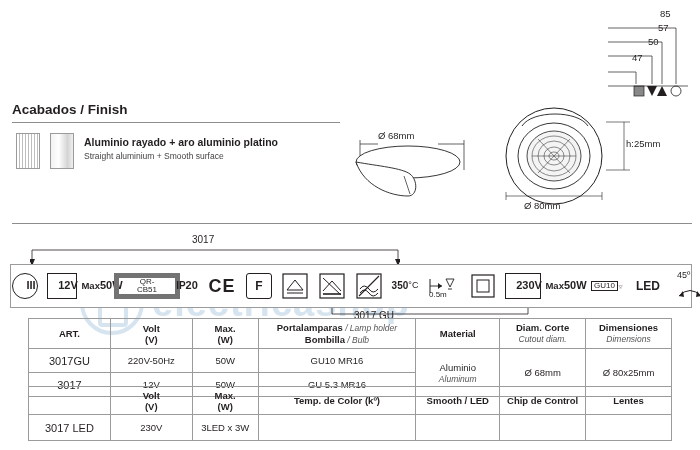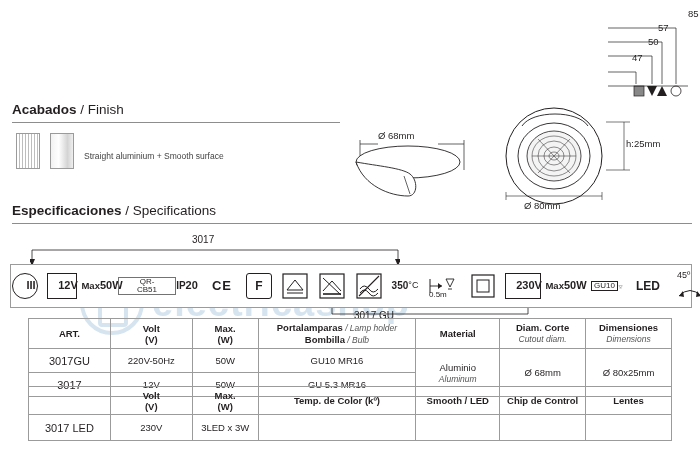--- a/index.html
+++ b/index.html
@@ -27,21 +27,21 @@
   }
   .wm-circle:after{
     content:"";position:absolute;left:14px;top:10px;width:22px;height:34px;
     border:4px solid #cfe0ee;border-radius:4px;
   }
 
   
   .sec-title{
     position:absolute;font-size:13.5px;font-weight:bold;color:#231f20;
   }
-  .sec-title .light{font-weight:normal;}
+  .sec-title .light{font-weight:bold;}
   .rule{position:absolute;height:1px;background:#8d8d8d;}
 
   
   .swatch{position:absolute;width:22px;height:34px;border:1px solid #9b9b9b;}
   .swatch.striped{
     background:
       repeating-linear-gradient(90deg,#ffffff 0 2px,#bdbdbd 2px 3px);
   }
   .swatch.smooth{
     background:linear-gradient(90deg,#f2f2f2 0%,#ffffff 35%,#d4d4d4 75%,#efefef 100%);
@@ -115,35 +115,35 @@
       <line x1="8" y1="42" x2="52" y2="42" stroke="#231f20" stroke-width="0.7"></line>
       <line x1="8" y1="28" x2="62" y2="28" stroke="#231f20" stroke-width="0.7"></line>
       <line x1="8" y1="14" x2="76" y2="14" stroke="#231f20" stroke-width="0.7"></line>
 
       <rect x="34" y="72" width="10" height="10" fill="#888" stroke="#231f20" stroke-width="0.7"></rect>
       <polygon points="52,82 47,72 57,72" fill="#231f20"></polygon>
       <polygon points="62,72 57,82 67,82" fill="#231f20"></polygon>
       <ellipse cx="76" cy="77" rx="5" ry="5" fill="none" stroke="#231f20" stroke-width="0.8"></ellipse>
       <line x1="8" y1="72" x2="88" y2="72" stroke="#231f20" stroke-width="0.7"></line>
     </svg>
-    <div class="dim-txt" style="left:88px;top:-6px;text-align:center;">85</div>
+    <div class="dim-txt" style="left:60px;top:-6px;text-align:center;">85</div>
     <div class="dim-txt" style="left:58px;top:8px;">57</div>
     <div class="dim-txt" style="left:48px;top:22px;">50</div>
     <div class="dim-txt" style="left:32px;top:38px;">47</div>
   </div>
 
   <div class="sec-title" style="left:12px;top:102px;">
     <span>Acabados</span><span class="light"> / Finish</span>
   </div>
   <div class="rule" style="left:12px;top:122px;width:328px;"></div>
 
   <div class="swatch striped" style="left:16px;top:133px;"></div>
   <div class="swatch smooth" style="left:50px;top:133px;"></div>
   <div class="fin-text" style="left:84px;top:136px;width:250px;">
-    <br>
+    <b>Aluminio rayado + aro aluminio platino</b><br>
     <span class="sub">Straight aluminium + Smooth surface</span>
   </div>
 
   <div class="draw" style="left:338px;top:110px;width:140px;height:92px;">
     <svg width="140" height="92" viewBox="0 0 140 92">
       <line x1="22" y1="34" x2="40" y2="34" stroke="#231f20" stroke-width="0.7"></line>
       <line x1="100" y1="34" x2="126" y2="34" stroke="#231f20" stroke-width="0.7"></line>
       <line x1="22" y1="30" x2="22" y2="60" stroke="#231f20" stroke-width="0.7"></line>
       <line x1="126" y1="30" x2="126" y2="60" stroke="#231f20" stroke-width="0.7"></line>
       <ellipse cx="70" cy="52" rx="52" ry="16" fill="#ffffff" stroke="#231f20" stroke-width="0.9"></ellipse>
@@ -174,23 +174,20 @@
       <line x1="132" y1="18" x2="132" y2="66" stroke="#231f20" stroke-width="0.6"></line>
 
       <line x1="14" y1="92" x2="110" y2="92" stroke="#231f20" stroke-width="0.6"></line>
       <line x1="14" y1="88" x2="14" y2="96" stroke="#231f20" stroke-width="0.6"></line>
       <line x1="110" y1="88" x2="110" y2="96" stroke="#231f20" stroke-width="0.6"></line>
     </svg>
     <div class="dim-txt" style="left:134px;top:34px;">h:25mm</div>
     <div class="dim-txt" style="left:32px;top:96px;">Ø 80mm</div>
   </div>
 
-  <div class="sec-title" style="left:12px;top:203px;">
-    <span>Especificaciones</span><span class="light"> / Specifications</span>
-  </div>
   <div class="rule" style="left:12px;top:223px;width:680px;"></div>
 
   <div class="brk-label" style="left:192px;top:234px;">3017</div>
   <svg class="draw" style="left:30px;top:246px;" width="370" height="20" viewBox="0 0 370 20">
     <path d="M2,18 L2,4 L368,4 L368,18" fill="none" stroke="#231f20" stroke-width="0.8"></path>
     <polygon points="2,20 -1,13 5,13" fill="#231f20"></polygon>
     <polygon points="368,20 365,13 371,13" fill="#231f20"></polygon>
   </svg>
 
   <svg class="draw" style="left:330px;top:304px;" width="200" height="16" viewBox="0 0 200 16">
@@ -208,35 +205,35 @@
     <div class="ic ic-box ic-sq" style="width:30px;">
       <span class="ic-txt">12V</span>
     </div>
 
     <div class="ic stack" style="width:32px;">
       <span class="bold" style="font-size:9.5px;">Max</span>
       <span class="bold" style="font-size:11px;">50W</span>
     </div>
 
     <div class="ic stack" style="width:40px;">
-      <span class="ic-small" style="border:1px solid #737373;padding:0 18px;">QR-CB51</span>
+      <span class="ic-small" style="border:5px solid #737373;padding:0 18px;">QR-CB51</span>
       <svg width="20" height="16" viewBox="0 0 20 16" style="margin-top:1px;">
         <path d="M4,2 L16,2 L12,10 L8,10 Z" fill="none" stroke="#231f20" stroke-width="0.9"></path>
         <line x1="8" y1="11" x2="8" y2="14" stroke="#231f20" stroke-width="0.9"></line>
         <line x1="12" y1="11" x2="12" y2="14" stroke="#231f20" stroke-width="0.9"></line>
       </svg>
     </div>
 
     <div class="ic stack" style="width:22px;">
       <span class="bold" style="font-size:10px;">IP</span>
       <span class="bold" style="font-size:11px;">20</span>
     </div>
 
     <div class="ic" style="width:30px;">
-      <span class="ic-txt" style="font-size:13px;letter-spacing:1px;">CE</span>
+      <span class="ic-txt" style="font-size:18px;letter-spacing:1px;">CE</span>
     </div>
 
     <div class="ic ic-box" style="width:26px;height:26px;border-radius:3px;position:relative;">
       <span class="ic-txt" style="font-size:12px;">F</span>
     </div>
 
     <div class="ic" style="width:28px;">
       <svg width="26" height="26" viewBox="0 0 26 26">
         <rect x="1" y="1" width="24" height="24" fill="none" stroke="#231f20" stroke-width="1.2"></rect>
         <path d="M5,17 L13,7 L21,17 Z" fill="none" stroke="#231f20" stroke-width="1"></path>

